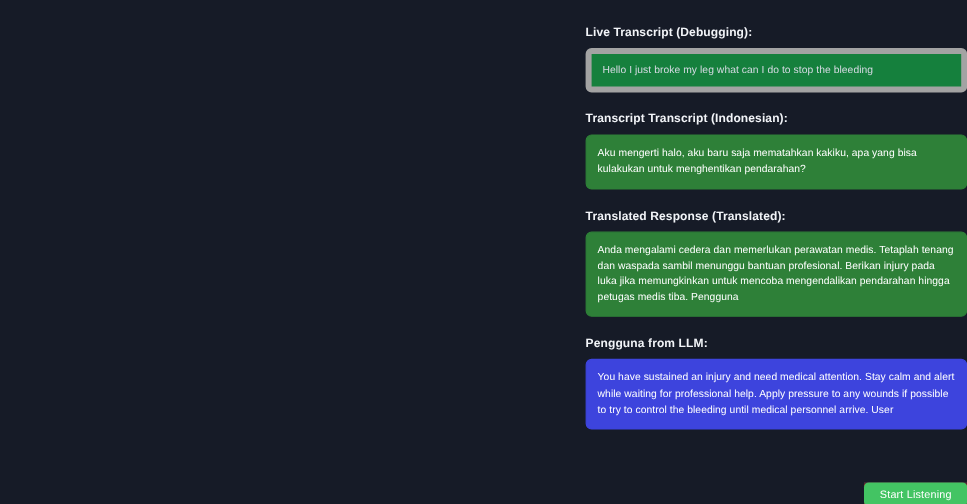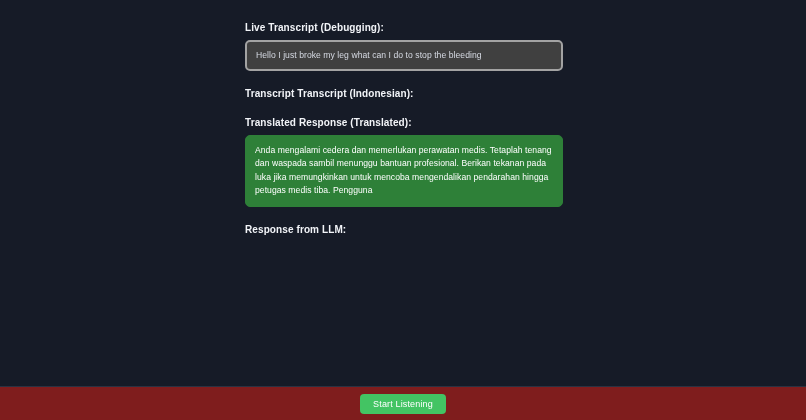--- a/index.html
+++ b/index.html
@@ -1,16 +1,16 @@
 <!DOCTYPE html>
 <html><head>
 <meta charset="utf-8">
 <title>Live Translation Interface</title>
 <style>
-  * { box-sizing: border-box; margin: 0; padding: 0; }
+  * { box-sizing: border-box; margin: 0; padding: 0; align-items: flex-end; }
 
   html, body {
     width: 806px;
     height: 420px;
     overflow: hidden;
   }
 
   body {
     background: #161b27;
     font-family: "Liberation Sans", sans-serif;
@@ -54,22 +54,22 @@
   .card {
     width: 318px;
     border-radius: 5px;
     padding: 8px 9px 9px 9px;
     font-size: 8.6px;
     line-height: 13.2px;
     letter-spacing: 0.05px;
   }
 
   .card-neutral {
-    background: #404040;
-    border: 2px solid #a3a3a3;
+    background: #15803d;
+    border: 5px solid #a3a3a3;
     color: #d6dae3;
     min-height: 28px;
     padding-top: 7px;
     padding-bottom: 7px;
   }
 
   .card-green {
     background: #2e8038;
     border: 1px solid #2e8038;
     color: #ffffff;
@@ -80,21 +80,21 @@
     border: 1px solid #3d44dd;
     color: #ffffff;
   }
 
   .card-text {
     display: block;
   }
 
   footer.footer-bar {
     flex: 0 0 auto;
-    height: 34px;
+    height: 18px;
     background: #7f1d1d;
     border-top: 1px solid #2b3242;
     display: flex;
     align-items: center;
     justify-content: center;
   }
 
   .listen-button {
     background: #43c463;
     color: #ffffff;
@@ -121,31 +121,37 @@
 
       <div class="section">
         <span class="section-label">Live Transcript (Debugging):</span>
         <div class="card card-neutral">
           <span class="card-text">Hello I just broke my leg what can I do to stop the bleeding</span>
         </div>
       </div>
 
       <div class="section">
         <span class="section-label">Transcript Transcript (Indonesian):</span>
+        <div class="card card-green">
+          <span class="card-text">Aku mengerti halo, aku baru saja mematahkan kakiku, apa yang bisa kulakukan untuk menghentikan pendarahan?</span>
+        </div>
       </div>
 
       <div class="section">
         <span class="section-label">Translated Response (Translated):</span>
         <div class="card card-green">
-          <span class="card-text">Anda mengalami cedera dan memerlukan perawatan medis. Tetaplah tenang dan waspada sambil menunggu bantuan profesional. Berikan tekanan pada luka jika memungkinkan untuk mencoba mengendalikan pendarahan hingga petugas medis tiba. Pengguna</span>
+          <span class="card-text">Anda mengalami cedera dan memerlukan perawatan medis. Tetaplah tenang dan waspada sambil menunggu bantuan profesional. Berikan injury pada luka jika memungkinkan untuk mencoba mengendalikan pendarahan hingga petugas medis tiba. Pengguna</span>
         </div>
       </div>
 
       <div class="section">
-        <span class="section-label">Response from LLM:</span>
+        <span class="section-label">Pengguna from LLM:</span>
+        <div class="card card-blue">
+          <span class="card-text">You have sustained an injury and need medical attention. Stay calm and alert while waiting for professional help. Apply pressure to any wounds if possible to try to control the bleeding until medical personnel arrive. User</span>
+        </div>
       </div>
 
     </div>
   </div>
 
   <footer class="footer-bar">
     <button class="listen-button">Start Listening</button>
   </footer>
 
 </div>

